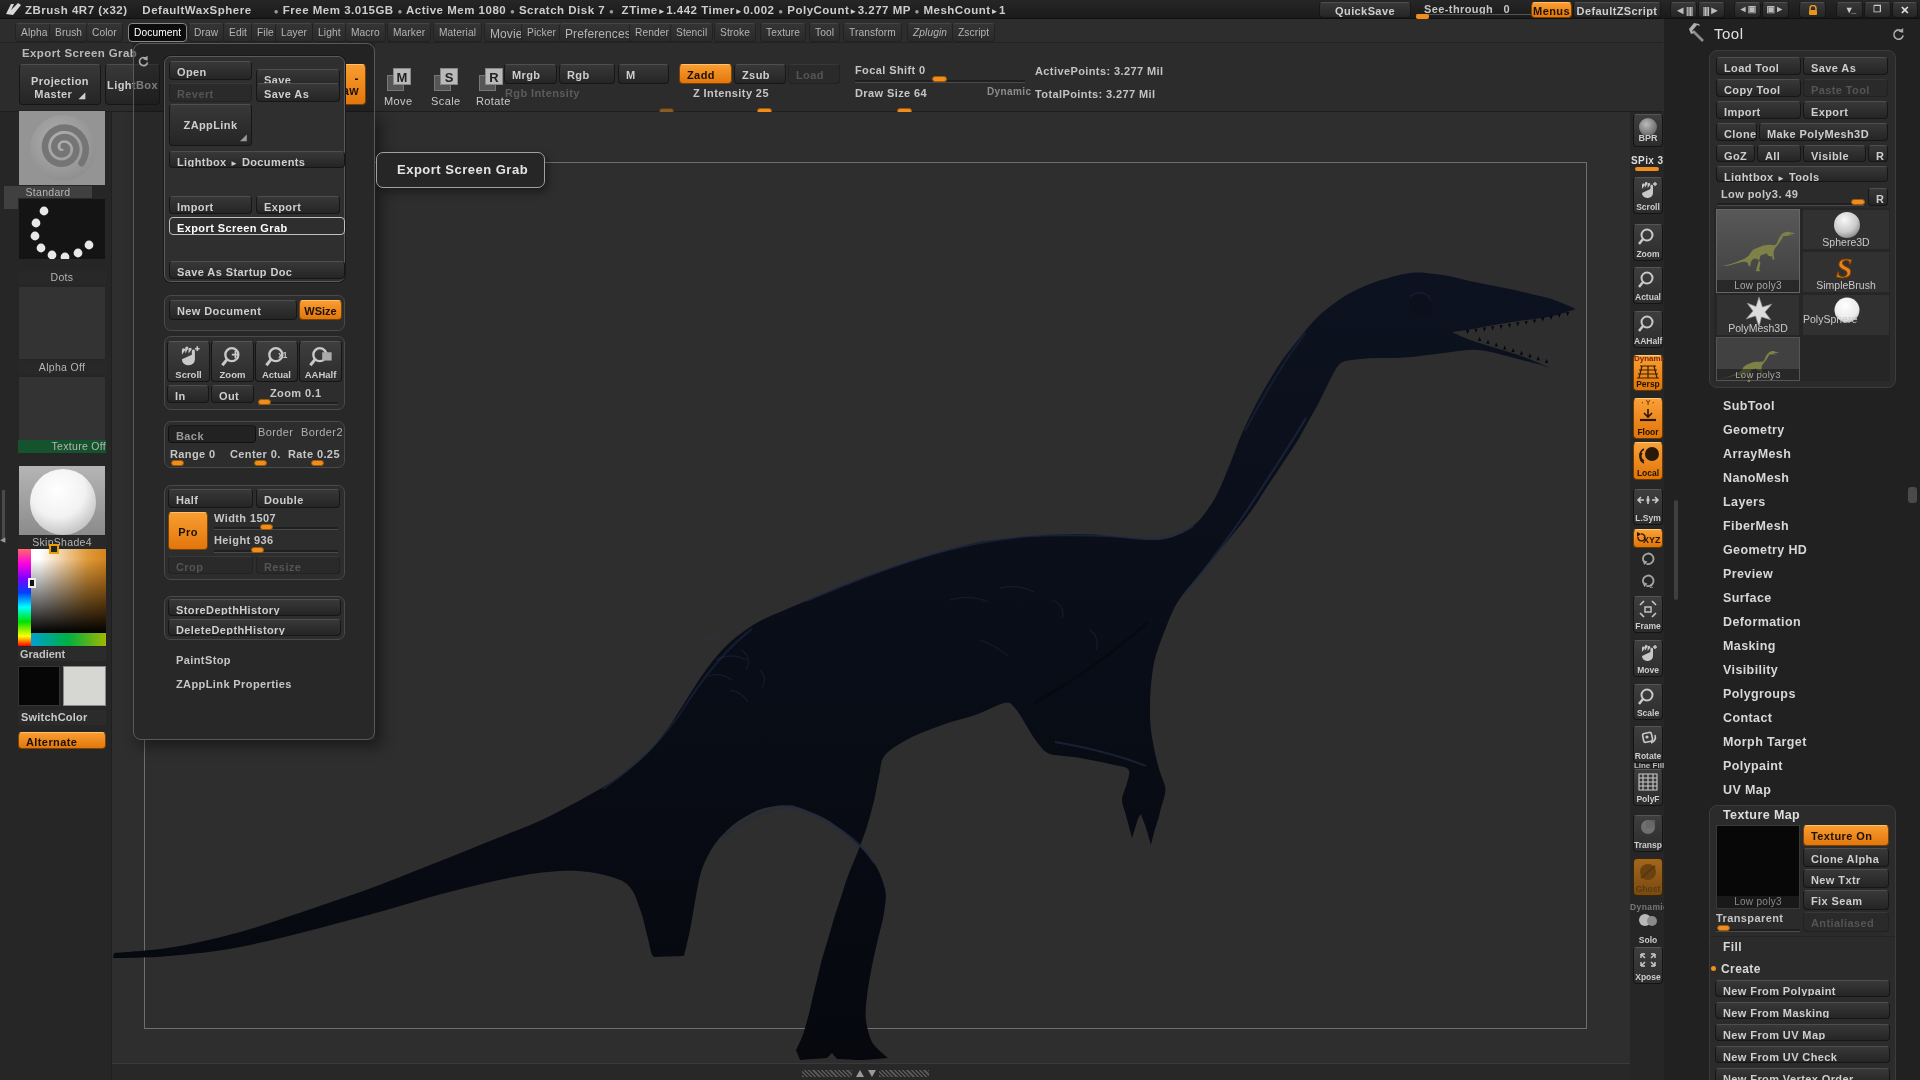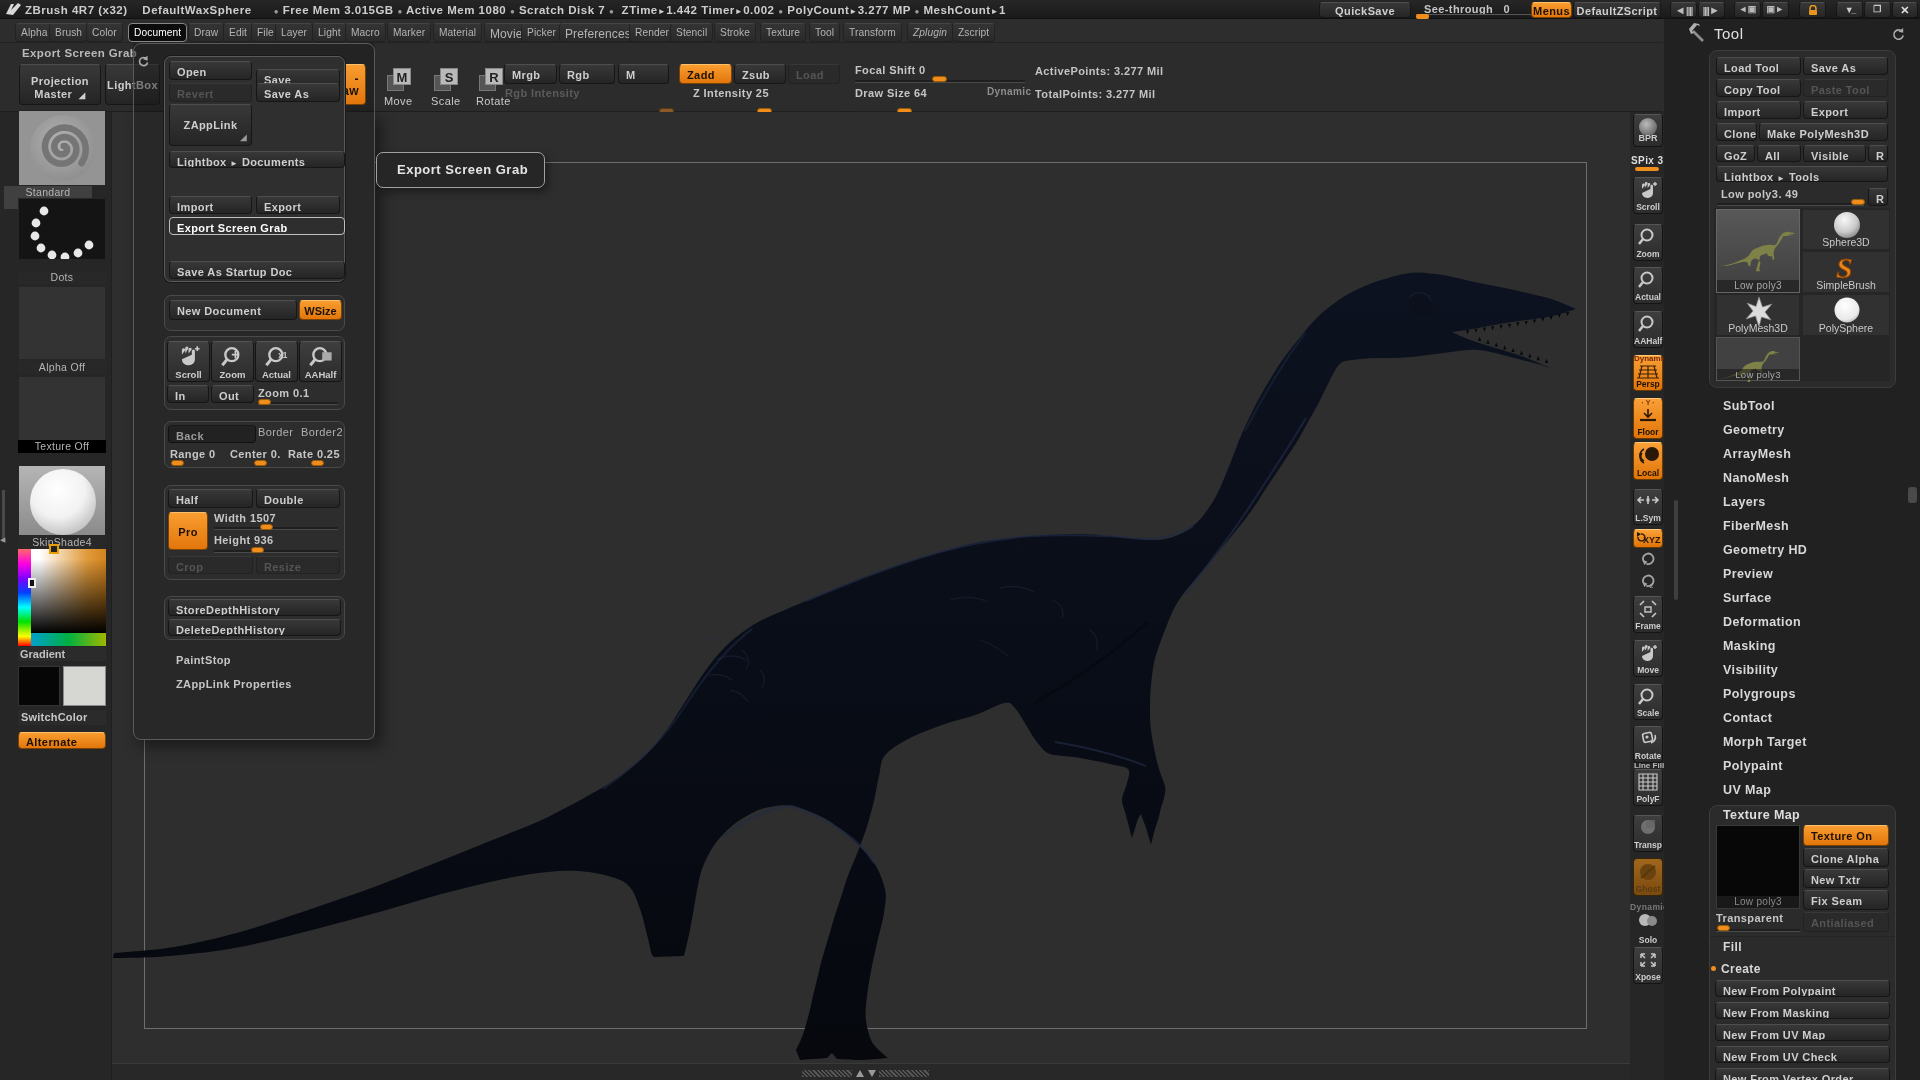--- a/index.html
+++ b/index.html
@@ -185,21 +185,21 @@
           <circle cx="22" cy="49" r="4.4" fill="#e8e8e8"></circle>
           <circle cx="33" cy="56" r="4.4" fill="#e8e8e8"></circle>
           <circle cx="46" cy="58" r="4.4" fill="#e8e8e8"></circle>
           <circle cx="59" cy="54" r="4.4" fill="#e8e8e8"></circle>
           <circle cx="70" cy="46" r="4.4" fill="#e8e8e8"></circle>
         </svg></div>
       <div class="a" style="left:18px;top:271px;width:88px;height:13px;background:#282828;color:#b5b5b5;font:10.5px/13px 'Liberation Sans';text-align:center;letter-spacing:.3px;">Dots</div>
       <div class="a" style="left:18px;top:286px;width:88px;height:74px;background:#333;border:1px solid #262626;overflow:hidden;"></div>
       <div class="a" style="left:18px;top:361px;width:88px;height:13px;background:#282828;color:#b5b5b5;font:10.5px/13px 'Liberation Sans';text-align:center;letter-spacing:.3px;">Alpha Off</div>
       <div class="a" style="left:18px;top:376px;width:88px;height:73px;background:#333;border:1px solid #262626;overflow:hidden;"></div>
-      <div class="a" style="left:18px;top:440px;width:88px;height:13px;background:#000000;color:#b5b5b5;font:10.5px/13px 'Liberation Sans';text-align:center;letter-spacing:.3px;">Texture Off</div>
+      <div class="a" style="left:18px;top:440px;width:88px;height:13px;background:#14532d;color:#b5b5b5;font:10.5px/13px 'Liberation Sans';text-align:right;letter-spacing:.3px;">Texture Off</div>
       <div class="a" style="left:18px;top:465px;width:88px;height:71px;background:#333;border:1px solid #262626;overflow:hidden;"><svg width="88" height="71">
           <defs>
             <radialGradient id="sk" cx=".42" cy=".32" r=".75">
               <stop offset="0" stop-color="#ffffff"></stop>
               <stop offset=".55" stop-color="#f2f2f2"></stop>
               <stop offset="1" stop-color="#b9b9b9"></stop>
             </radialGradient>
             <linearGradient id="skb" x1="0" y1="0" x2="0" y2="1">
               <stop offset="0" stop-color="#b5b5b5"></stop>
               <stop offset="1" stop-color="#8a8a8a"></stop>
@@ -381,21 +381,21 @@
         </svg><div style="position:absolute;bottom:1px;left:0;right:0;text-align:center;font:10.5px 'Liberation Sans';color:#c9c9c9;">PolyMesh3D</div></div>
       <div class="a" style="left:1802px;top:294px;width:88px;height:42px;background:#313131;border:1px solid #262626;"><svg width="88" height="31">
           <defs>
             <radialGradient id="ps" cx=".42" cy=".32" r=".8">
               <stop offset="0" stop-color="#fff"></stop>
               <stop offset=".7" stop-color="#e9e9e9"></stop>
               <stop offset="1" stop-color="#9a9a9a"></stop>
             </radialGradient>
           </defs>
           <circle cx="44" cy="15" r="12.5" fill="url(#ps)"></circle>
-        </svg><div style="position:absolute;bottom:1px;left:0;right:0;text-align:center;font:10.5px 'Liberation Sans';color:#c9c9c9;margin-top:32px;">PolySphere</div></div>
+        </svg><div style="position:absolute;bottom:10px;left:0;right:0;font:10.5px 'Liberation Sans';color:#c9c9c9;margin-top:32px;">PolySphere</div></div>
       <div class="a" style="left:1716px;top:337px;width:84px;height:44px;background:#414141;border:1px solid #555;"><svg width="84" height="44" viewBox="0 0 84 44">
           <use href="#dino" transform="translate(-2,2) scale(0.0405)" fill="#7e8148"></use>
         </svg><div class="thl" style="height:11px;font-size:9.5px;">Low poly3</div></div>
       <div class="lbl" style="left:1723px;top:400px;font-size:12.5px;color:#d8d8d8;">SubTool</div>
       <div class="lbl" style="left:1723px;top:424px;font-size:12.5px;color:#d8d8d8;">Geometry</div>
       <div class="lbl" style="left:1723px;top:448px;font-size:12.5px;color:#d8d8d8;">ArrayMesh</div>
       <div class="lbl" style="left:1723px;top:472px;font-size:12.5px;color:#d8d8d8;">NanoMesh</div>
       <div class="lbl" style="left:1723px;top:496px;font-size:12.5px;color:#d8d8d8;">Layers</div>
       <div class="lbl" style="left:1723px;top:520px;font-size:12.5px;color:#d8d8d8;">FiberMesh</div>
       <div class="lbl" style="left:1723px;top:544px;font-size:12.5px;color:#d8d8d8;">Geometry HD</div>
@@ -476,21 +476,21 @@
           <path d="M6 12 L2 17" stroke="#c9c9c9" stroke-width="2.5"></path>
           <text x="12" y="11" font-size="7" font-weight="bold" fill="#c9c9c9">x1</text>
         </svg><div class="t" style="font-size:9.5px;">Actual</div></div>
       <div class="sh" style="left:299px;top:341px;width:43px;height:41px;z-index:2;"><svg width="26" height="24" viewBox="0 0 22 20" style="margin-top:3px">
           <circle cx="10" cy="8" r="5.5" fill="none" stroke="#c9c9c9" stroke-width="2"></circle>
           <path d="M6 12 L2 17" stroke="#c9c9c9" stroke-width="2.5"></path>
           <rect x="12" y="6" width="8" height="7" fill="#aaa"></rect>
         </svg><div class="t" style="font-size:9.5px;">AAHalf</div></div>
       <div class="btn " style="left:167px;top:385px;width:42px;height:18px;z-index:2;">In</div>
       <div class="btn " style="left:211px;top:385px;width:43px;height:18px;z-index:2;">Out</div>
-      <div class="lbl" style="left:258px;top:388px;z-index:2;">Zoom 0.1</div>
+      <div class="lbl" style="left:270px;top:388px;z-index:2;">Zoom 0.1</div>
       <div class="trk" style="left:258px;top:402px;width:80px;z-index:2;"></div>
       <div class="hdl" style="left:258px;top:399px;width:13px;z-index:2;"></div>
       <div class="gbox" style="left:164px;top:421px;width:181px;height:47px;"></div>
       <div class="btn rec" style="left:168px;top:425px;width:88px;height:18px;z-index:2;">Back</div>
       <div class="lbl" style="left:258px;top:427px;font-weight:normal;color:#b0b0b0;z-index:2;">Border</div>
       <div class="lbl" style="left:301px;top:427px;font-weight:normal;color:#b0b0b0;z-index:2;">Border2</div>
       <div class="lbl" style="left:170px;top:449px;z-index:2;">Range 0</div>
       <div class="lbl" style="left:230px;top:449px;z-index:2;">Center 0.</div>
       <div class="lbl" style="left:288px;top:449px;z-index:2;">Rate 0.25</div>
       <div class="hdl" style="left:171px;top:460px;width:13px;z-index:2;"></div>

